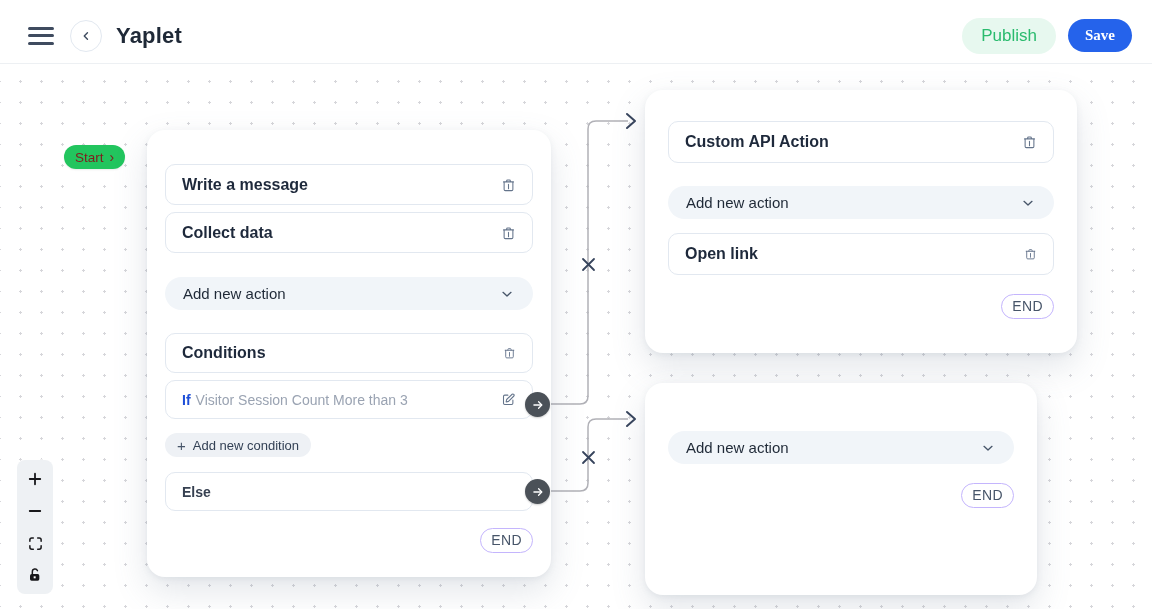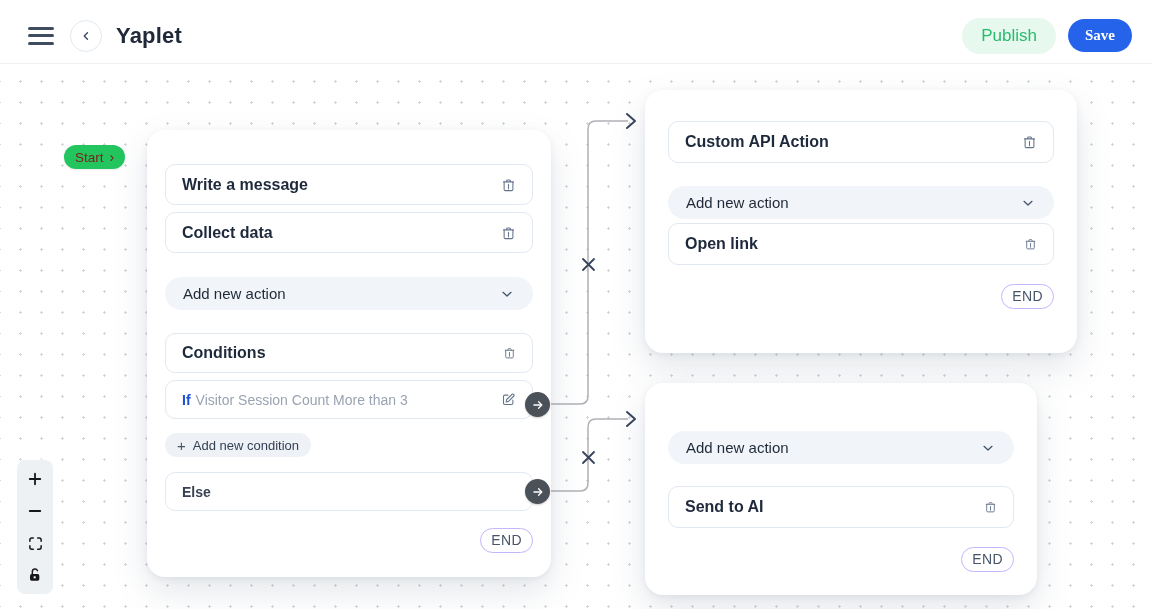--- a/index.html
+++ b/index.html
@@ -216,21 +216,21 @@
       </button>
     </div>
     <button class="dropdown" style="margin-top:23px">
       <span>Add new action</span>
       <span class="chevron">
         <svg width="16" height="16" viewBox="0 0 24 24" fill="none" stroke="currentColor" stroke-width="2" stroke-linecap="round" stroke-linejoin="round">
             <path d="M6 9.5 12 15l6-5.5"></path>
           </svg>
       </span>
     </button>
-    <div class="row bold tall" style="margin-top:4px">
+    <div class="row bold tall" style="margin-top:14px">
       <span>Open link</span>
       <button class="icon-btn">
         <svg width="13" height="14" viewBox="0 0 24 24" fill="none" stroke="currentColor" stroke-width="1.7" stroke-linecap="round" stroke-linejoin="round">
             <path d="M4 7h16M9 7V5.5A1.5 1.5 0 0 1 10.5 4h3A1.5 1.5 0 0 1 15 5.5V7m4 0v12a2 2 0 0 1-2 2H7a2 2 0 0 1-2-2V7"></path>
             <path d="M12 11v7"></path>
           </svg>
       </button>
     </div>
     <div class="end-wrap" style="margin-top:19px">
       <span class="end-badge">END</span>
@@ -239,29 +239,20 @@
 
   <div class="card card-bottom">
     <button class="dropdown">
       <span>Add new action</span>
       <span class="chevron">
         <svg width="16" height="16" viewBox="0 0 24 24" fill="none" stroke="currentColor" stroke-width="2" stroke-linecap="round" stroke-linejoin="round">
             <path d="M6 9.5 12 15l6-5.5"></path>
           </svg>
       </span>
     </button>
-    <div class="row bold tall" style="margin-top:22px">
-      <span>Send to AI</span>
-      <button class="icon-btn">
-        <svg width="13" height="14" viewBox="0 0 24 24" fill="none" stroke="currentColor" stroke-width="1.7" stroke-linecap="round" stroke-linejoin="round">
-            <path d="M4 7h16M9 7V5.5A1.5 1.5 0 0 1 10.5 4h3A1.5 1.5 0 0 1 15 5.5V7m4 0v12a2 2 0 0 1-2 2H7a2 2 0 0 1-2-2V7"></path>
-            <path d="M12 11v7"></path>
-          </svg>
-      </button>
-    </div>
     <div class="end-wrap" style="margin-top:19px">
       <span class="end-badge">END</span>
     </div>
   </div>
 
   <div class="controls">
     <button>
       <svg width="18" height="18" viewBox="0 0 24 24" stroke="currentColor" stroke-width="2.4" stroke-linecap="round" fill="none">
           <path d="M12 5v14M5 12h14"></path>
         </svg>

